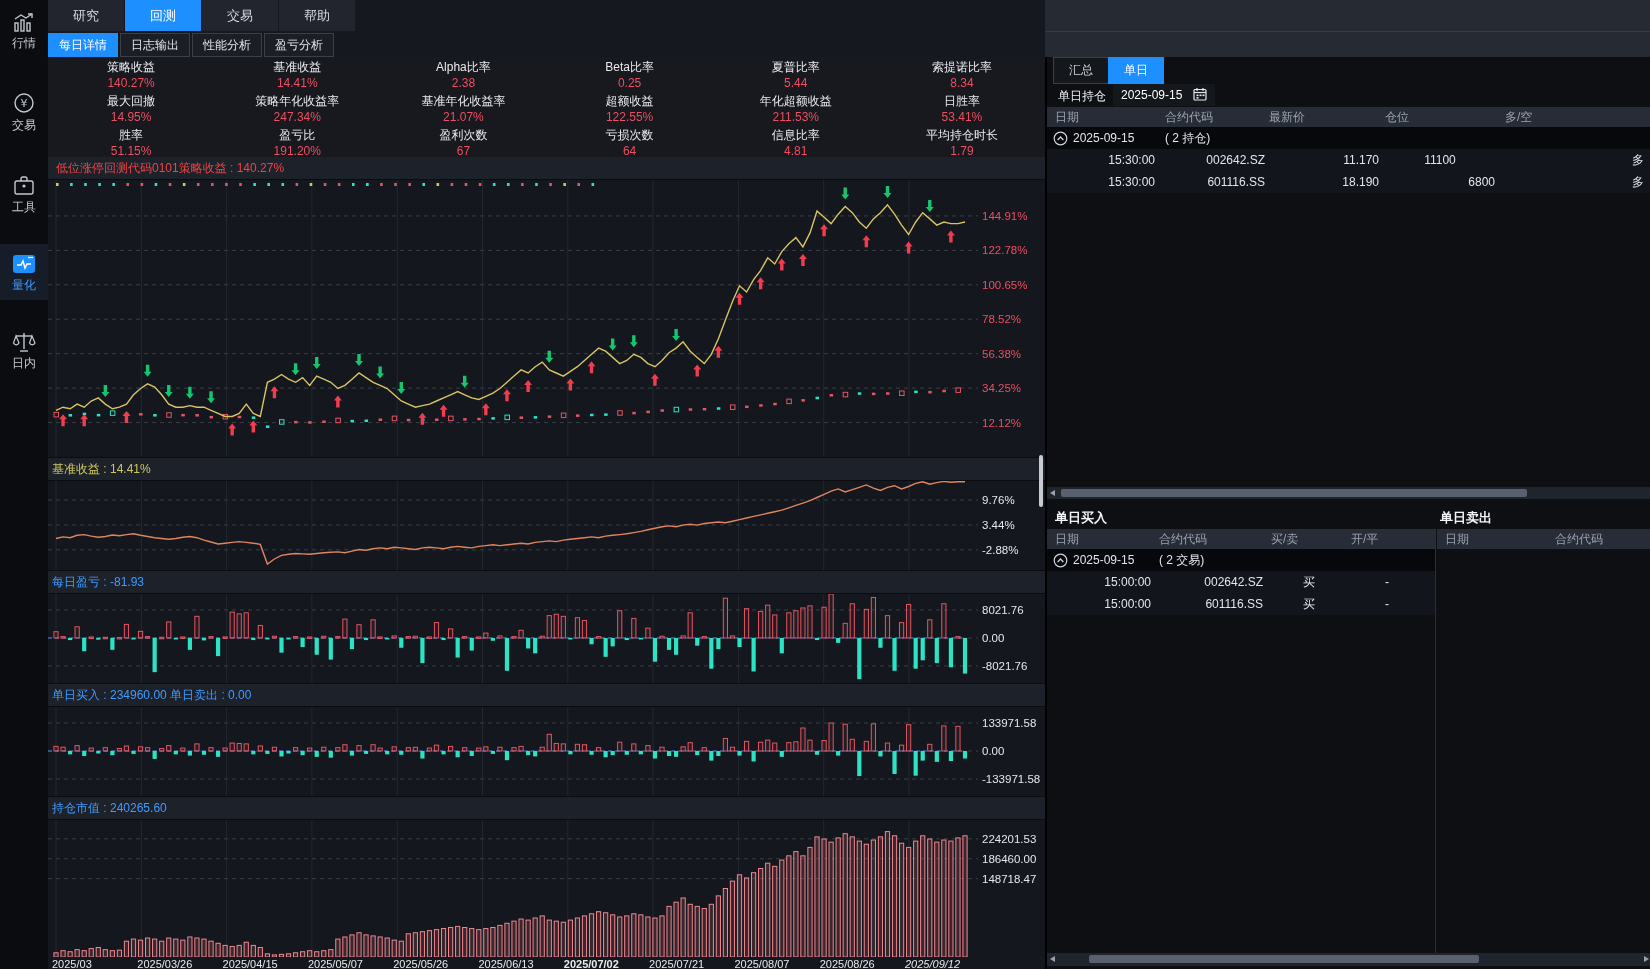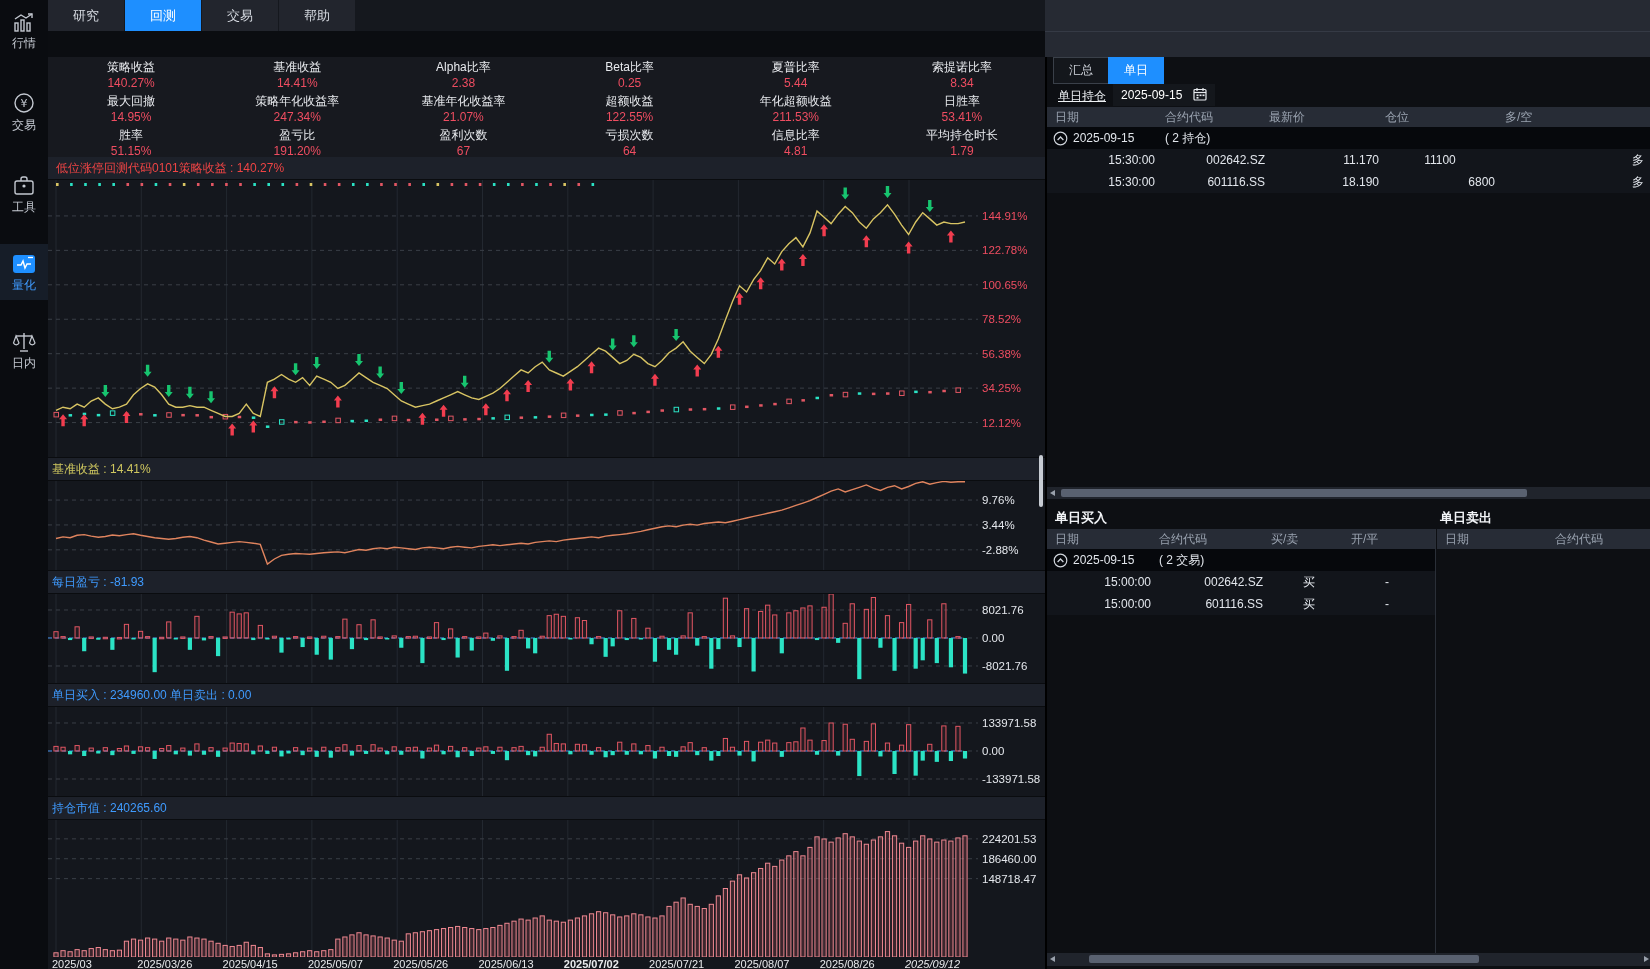--- a/index.html
+++ b/index.html
@@ -43,21 +43,21 @@
   .x-axis span{position:absolute;top:1px;font-size:11px;color:#e8eaec;white-space:nowrap;}
   
   .vthumb{position:absolute;left:1039px;top:455px;width:4px;height:52px;background:#c7ccd3;border-radius:2px;z-index:6;}
   .split-arrow{position:absolute;width:0;height:0;z-index:6;}
   
   .rpanel{position:absolute;left:1045px;top:57px;width:605px;height:912px;background:#0d0f13;border-left:2px solid #000;}
   .rtab{position:absolute;top:0;height:25px;line-height:25px;text-align:center;font-size:12px;cursor:pointer;}
   .rtab.plain{background:#14171c;border:1px solid #3a4049;color:#d3d7de;}
   .rtab.active{background:#1e8fff;border:1px solid #1e8fff;color:#fff;}
   .rfilter{position:absolute;top:27px;left:0;width:605px;height:24px;font-size:12px;color:#eef1f4;}
-  .rfilter .flabel{position:absolute;left:11px;top:4px;text-decoration:underline;}
+  .rfilter .flabel{position:absolute;left:11px;top:4px;}
   .datebox{position:absolute;left:66px;top:0px;height:22px;line-height:22px;background:#14171c;
            padding:0 8px;color:#fff;font-size:12px;cursor:pointer;}
   .datebox svg{vertical-align:-2px;margin-left:7px;}
   .thead{position:absolute;background:#272c36;color:#9aa3b0;font-size:12px;height:20px;line-height:20px;}
   .thead .hc{position:absolute;top:0;white-space:nowrap;overflow:hidden;}
   .trow{position:absolute;height:22px;line-height:22px;font-size:12px;color:#e2e6ec;}
   .trow .tc{position:absolute;top:0;white-space:nowrap;}
   .grow{background:#06080c;}
   .drow{background:#12151b;}
   .gicon{position:absolute;left:6px;top:4px;}
@@ -121,20 +121,26 @@
   <div class="topnav">
     <div class="nav-tab">研究</div>
     <div class="nav-tab active">回测</div>
     <div class="nav-tab">交易</div>
     <div class="nav-tab">帮助</div>
   </div>
   <div class="topnav-right">
       <div class="split"></div>
     </div>
 
+  <div class="subtabs">
+    <div class="sub-tab active">每日详情</div>
+    <div class="sub-tab">日志输出</div>
+    <div class="sub-tab">性能分析</div>
+    <div class="sub-tab">盈亏分析</div>
+  </div>
 
   <div class="stats" id="stats">
       <div class="stat">
         <div class="lb">策略收益</div>
         <div class="vl">140.27%</div>
       </div>
       <div class="stat">
         <div class="lb">基准收益</div>
         <div class="vl">14.41%</div>
       </div>

